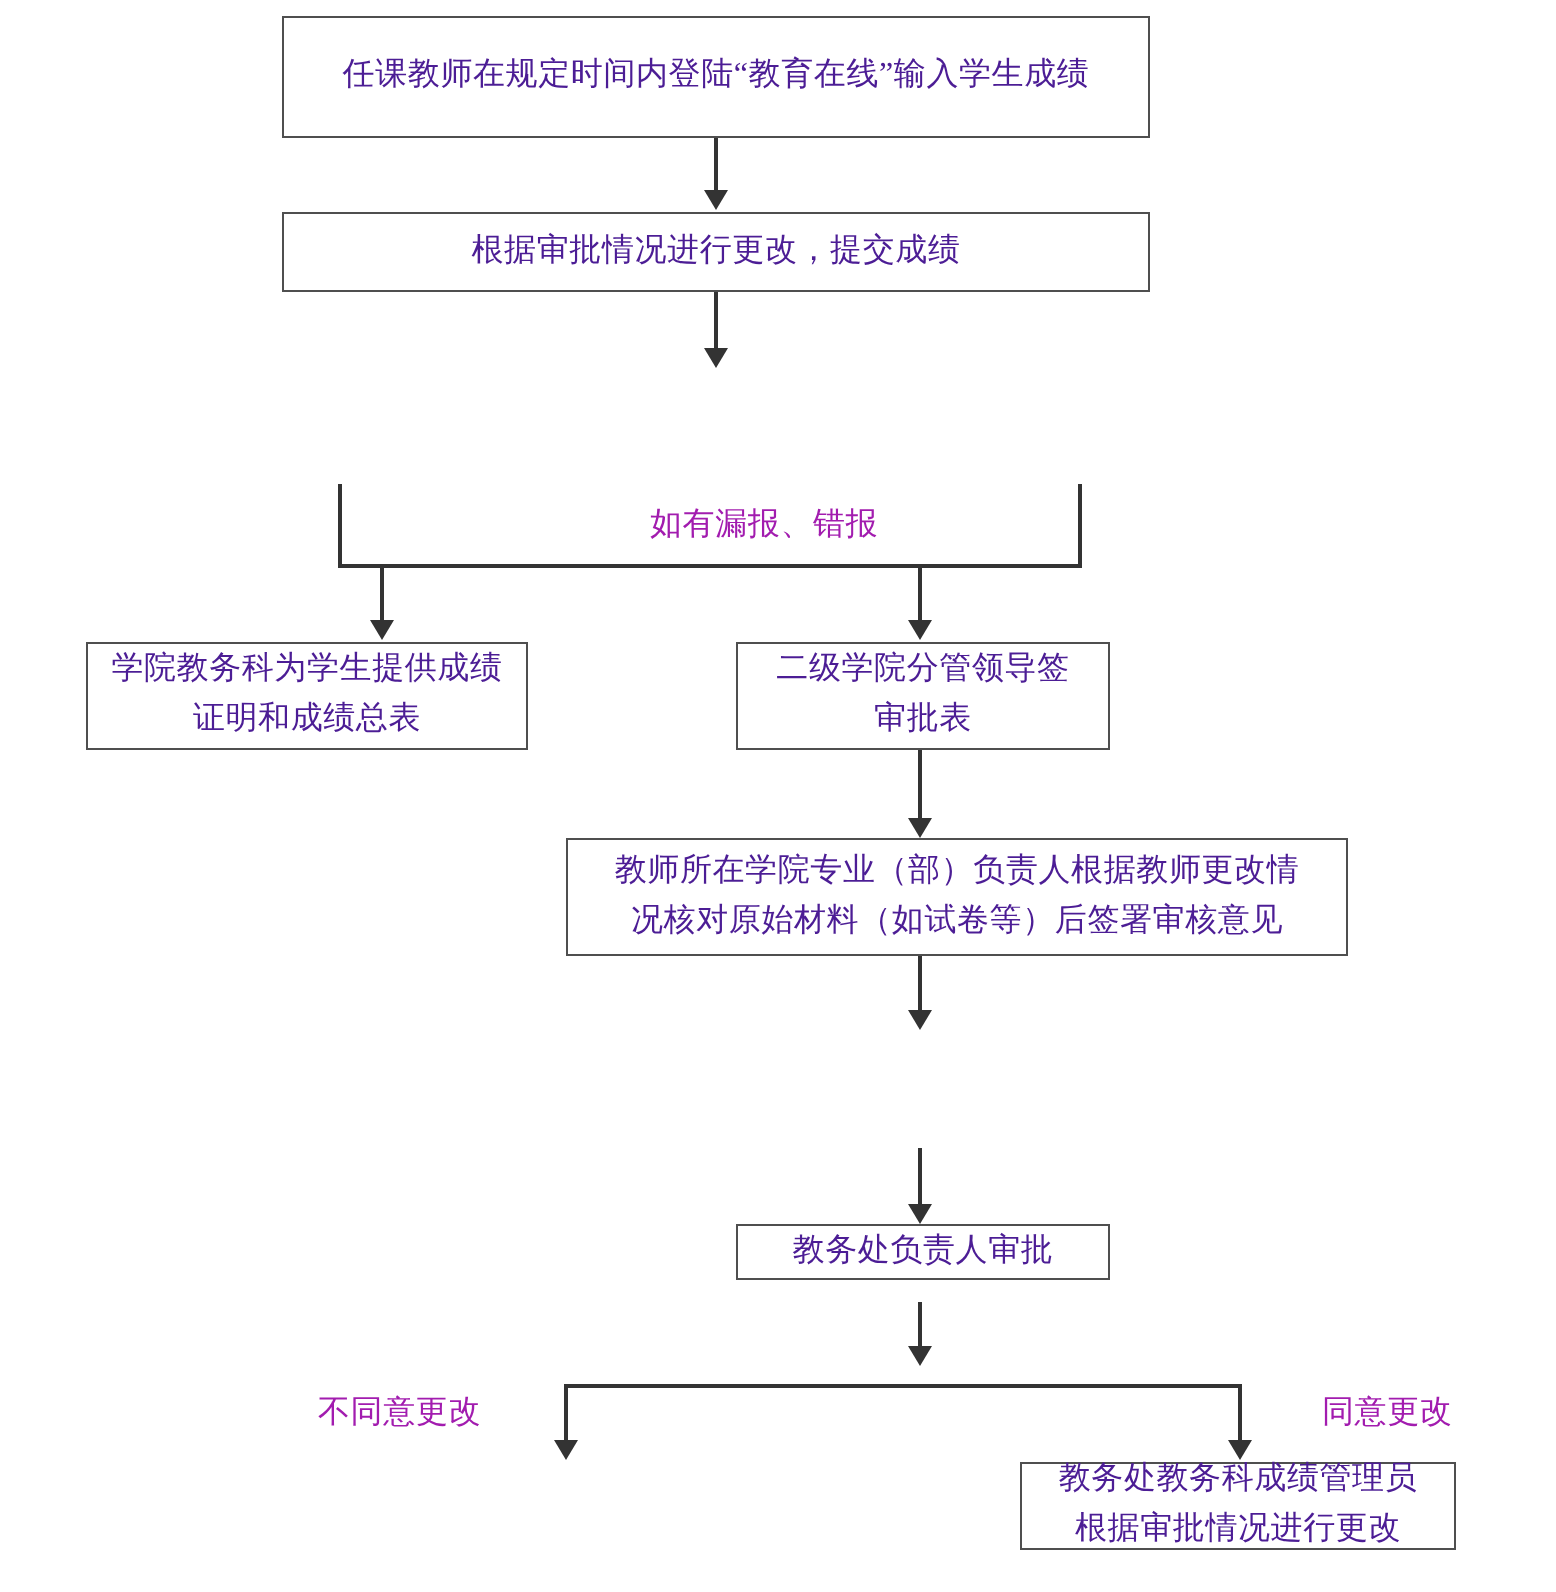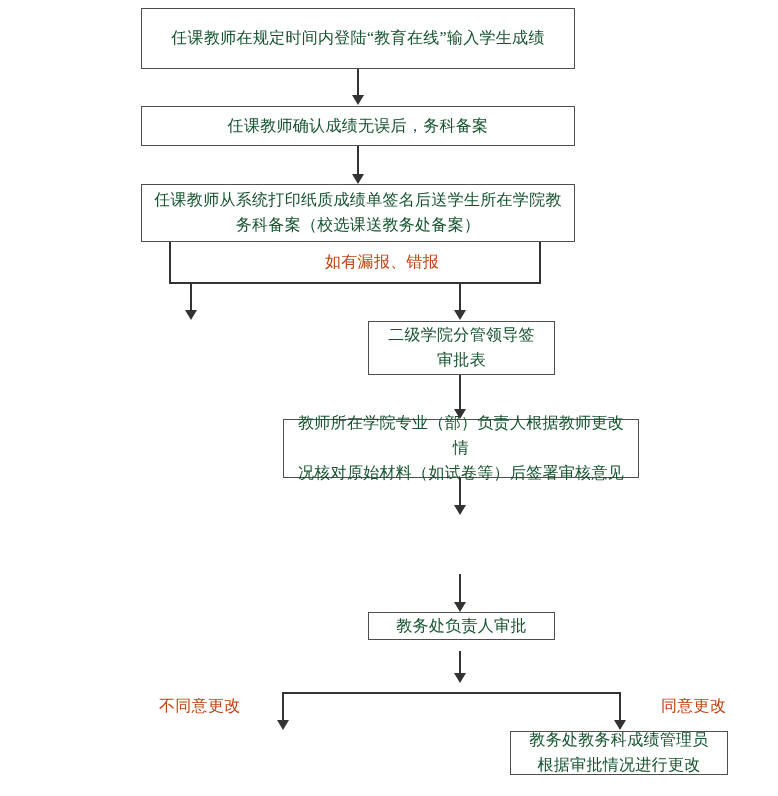--- a/index.html
+++ b/index.html
@@ -19,34 +19,34 @@
   }
   .node {
     position: absolute;
     box-sizing: border-box;
     border: 1.6px solid #4f4f4f;
     background: #ffffff;
     display: flex;
     align-items: center;
     justify-content: center;
     text-align: center;
-    color: #14532d;
+    color: #4c1d95;
     font-size: 16px;
     line-height: 1.55;
     letter-spacing: 0.3px;
     padding: 2px 8px;
   }
   .node .txt {
     display: block;
     white-space: pre-line;
   }
   .edge-label {
     position: absolute;
     font-size: 16px;
-    color: #c2410c;
+    color: #a21caf;
     letter-spacing: 0.3px;
     white-space: nowrap;
   }
   .vline {
     position: absolute;
     width: 1.7px;
     background: #333333;
   }
   .hline {
     position: absolute;
@@ -68,53 +68,53 @@
 <div id="canvas">
 
   <div class="node" style="left:141px; top:8px; width:434px; height:61px;">
     <span class="txt">任课教师在规定时间内登陆“教育在线”输入学生成绩</span>
   </div>
 
   <div class="vline" style="left:357px; top:69px; width:1.7px; height:26px;"></div>
   <div class="arrow-down" style="left:352px; top:95px;"></div>
 
   <div class="node" style="left:141px; top:106px; width:434px; height:40px;">
-    <span class="txt">任课教师确认成绩无误后，务科备案</span>
+    <span class="txt">根据审批情况进行更改，提交成绩</span>
   </div>
 
   <div class="vline" style="left:357px; top:146px; width:1.7px; height:28px;"></div>
   <div class="arrow-down" style="left:352px; top:174px;"></div>
 
-  <div class="node" style="left:141px; top:184px; width:434px; height:58px;">
-    <span class="txt">任课教师从系统打印纸质成绩单签名后送学生所在学院教
-务科备案（校选课送教务处备案）</span>
-  </div>
 
   <div class="vline" style="left:169px; top:242px; width:1.7px; height:41px;"></div>
   <div class="vline" style="left:539px; top:242px; width:1.7px; height:41px;"></div>
   <div class="hline" style="left:169px; top:282px; width:372px;"></div>
 
   <div class="edge-label" style="left:325px; top:252px;">如有漏报、错报</div>
 
   <div class="vline" style="left:190px; top:283px; width:1.7px; height:28px;"></div>
   <div class="arrow-down" style="left:185px; top:310px;"></div>
 
   <div class="vline" style="left:459px; top:283px; width:1.7px; height:28px;"></div>
   <div class="arrow-down" style="left:454px; top:310px;"></div>
 
+  <div class="node" style="left:43px; top:321px; width:221px; height:54px;">
+    <span class="txt">学院教务科为学生提供成绩
+证明和成绩总表</span>
+  </div>
 
   <div class="node" style="left:368px; top:321px; width:187px; height:54px;">
     <span class="txt">二级学院分管领导签
 审批表</span>
   </div>
 
   <div class="vline" style="left:459px; top:375px; width:1.7px; height:34px;"></div>
   <div class="arrow-down" style="left:454px; top:409px;"></div>
 
-  <div class="node" style="left:283px; top:419px; width:356px; height:59px;">
+  <div class="node" style="left:283px; top:419px; width:391px; height:59px;">
     <span class="txt">教师所在学院专业（部）负责人根据教师更改情
 况核对原始材料（如试卷等）后签署审核意见</span>
   </div>
 
   <div class="vline" style="left:459px; top:478px; width:1.7px; height:27px;"></div>
   <div class="arrow-down" style="left:454px; top:505px;"></div>
 
 
   <div class="vline" style="left:459px; top:574px; width:1.7px; height:28px;"></div>
   <div class="arrow-down" style="left:454px; top:602px;"></div>

